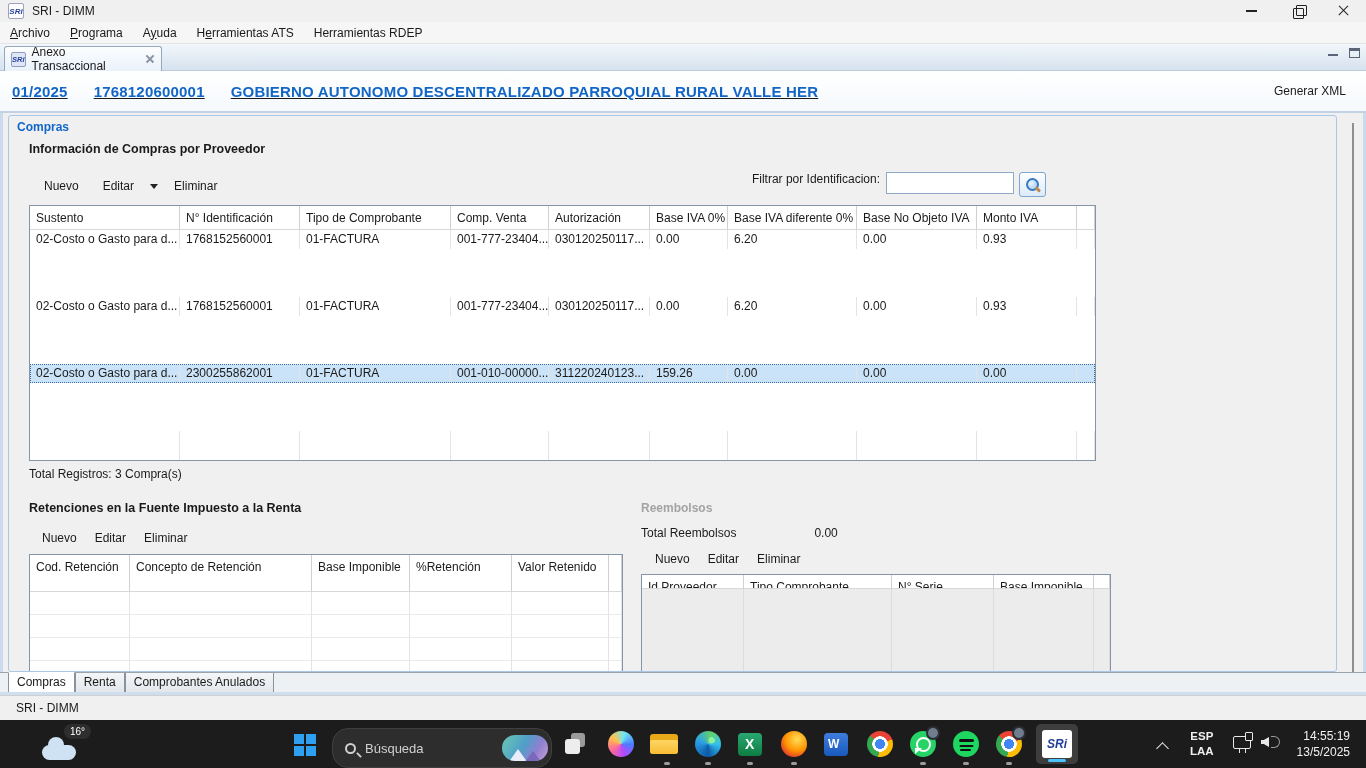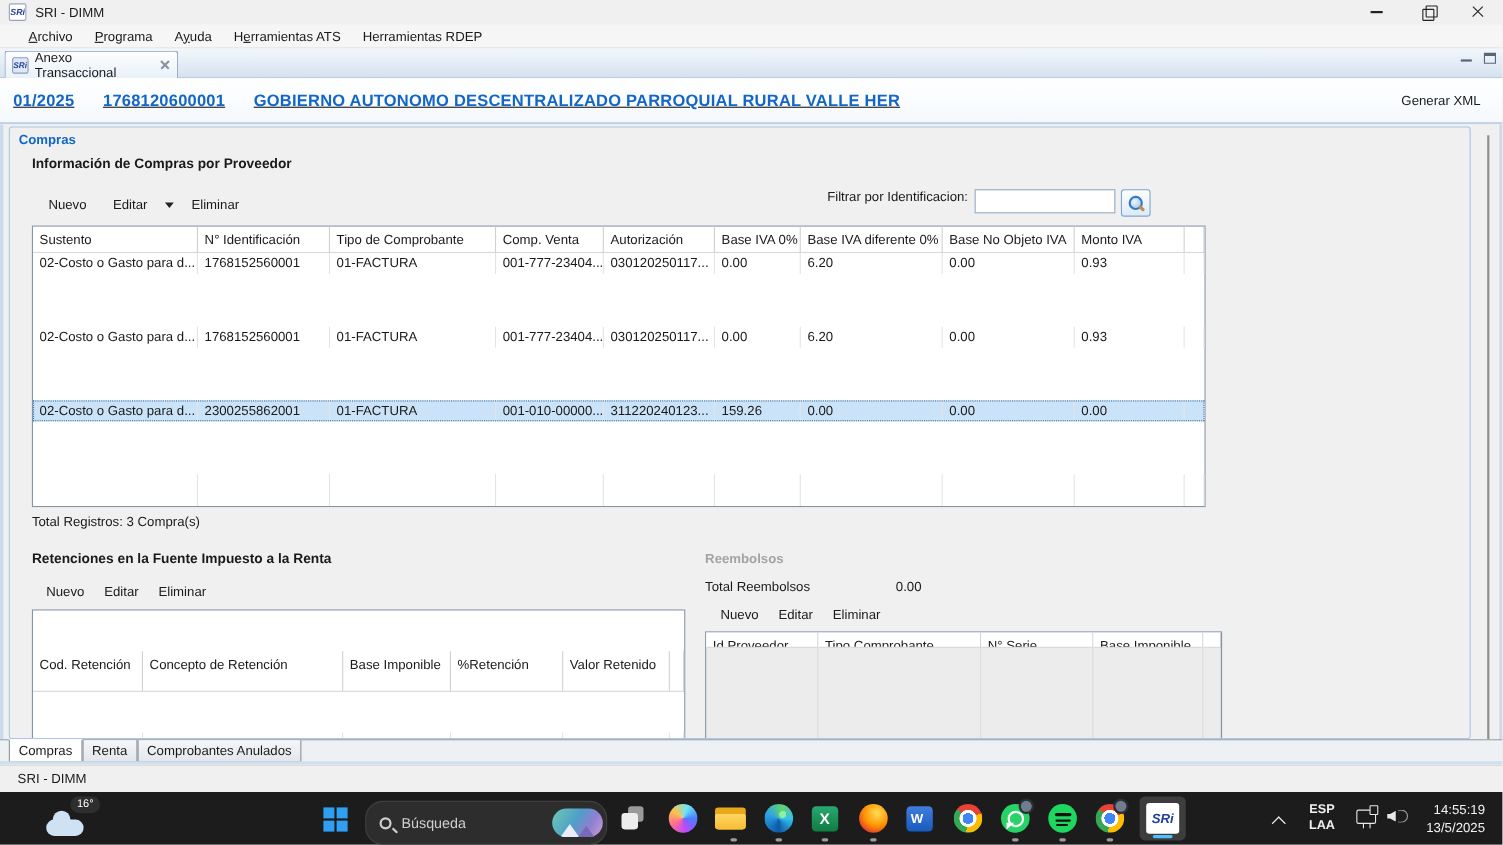--- a/index.html
+++ b/index.html
@@ -13,21 +13,21 @@
   .titlebar .t-title { margin-left:8px; font-size:12px; }
   .win-controls { position:absolute; right:0; top:0; height:22px; display:flex; }
   .win-btn { width:46px; height:22px; display:flex; align-items:center; justify-content:center; position:relative; }
   .glyph-min::before { content:""; width:11px; height:1.5px; background:#222; display:block; }
   .glyph-restore::before { content:""; width:9px; height:9px; border:1.2px solid #222; border-radius:1px; display:block; position:absolute; left:19px; top:8px; background:#f0f0f0;}
   .glyph-restore::after { content:""; width:9px; height:9px; border:1.2px solid #222; border-radius:1px; display:block; position:absolute; left:22px; top:5px; }
   .glyph-close::before, .glyph-close::after { content:""; position:absolute; left:17px; top:10px; width:13px; height:1.4px; background:#222; }
   .glyph-close::before { transform:rotate(45deg); } .glyph-close::after { transform:rotate(-45deg); }
 
   
-  .menubar { height:22px; background:#f6f6f6; display:flex; align-items:center; padding-left:16px; gap:0; border-bottom:1px solid #e4e4e4;}
+  .menubar { height:22px; background:#f6f6f6; display:flex; align-items:center; padding-left:0; gap:0; border-bottom:1px solid #e4e4e4;}
   .menu-item { padding:3px 10px; cursor:default; }
   .menu-item .mn { text-decoration:underline; }
 
   
   .tabstrip { height:27px; background:linear-gradient(#f2f7fb,#d6e2ef); position:relative; border-bottom:1px solid #bccbdd; }
   .view-tab { position:absolute; left:4px; top:2px; height:25px; width:158px; display:flex; align-items:center; gap:6px;
               background:linear-gradient(#fdfefe,#e9f1fa); border:1px solid #94a8c0; border-bottom:none; border-radius:3px 3px 0 0; padding:0 6px; }
   .mini-ico { width:15px; height:15px; background:#dfe6f5; border:1px solid #8d9cc0; border-radius:2px; font-size:7.5px; font-weight:bold;
               font-style:italic; color:#23409a; display:flex; align-items:center; justify-content:center; }
   .tab-close { width:12px; height:12px; position:relative; margin-left:2px; }
@@ -69,21 +69,21 @@
   .trow { height:19px; line-height:13px; }
   .trow.fill { flex:1; }
   .trow.selected { background:#cbe3f8; outline:1.5px dotted #3c6e9f; outline-offset:-1.5px; }
   .totals { position:absolute; left:20px; top:351px; }
 
   
   .ret-title { position:absolute; left:20px; top:385px; font-weight:bold; font-size:12.5px; }
   .ret-actions { position:absolute; left:25px; top:412px; display:flex; gap:2px; }
   .ret-actions .act { padding:3px 8px; }
   .rettable { position:absolute; left:20px; top:438px; width:594px; height:121px; background:#fff; border:1px solid #8695a5; display:flex; flex-direction:column; }
-  .grid-ret { display:grid; grid-template-columns:100px 182px 98px 102px 97px 1fr;margin-top:37px; }
+  .grid-ret { display:grid; grid-template-columns:100px 182px 98px 102px 97px 1fr; }
   .rettable .th { height:37px; }
   .erow { height:23px; }
   .erow .cell { height:100%; border-bottom:1px solid #e9e9e9; }
 
   
   .reemb-title { position:absolute; left:632px; top:385px; font-weight:bold; color:#a3a3a3; }
   .reemb-total { position:absolute; left:632px; top:410px; display:flex; }
   .reemb-total .tv { margin-left:78px; }
   .reemb-actions { position:absolute; left:638px; top:433px; display:flex; gap:2px; }
   .reemb-actions .act { padding:3px 8px; }

